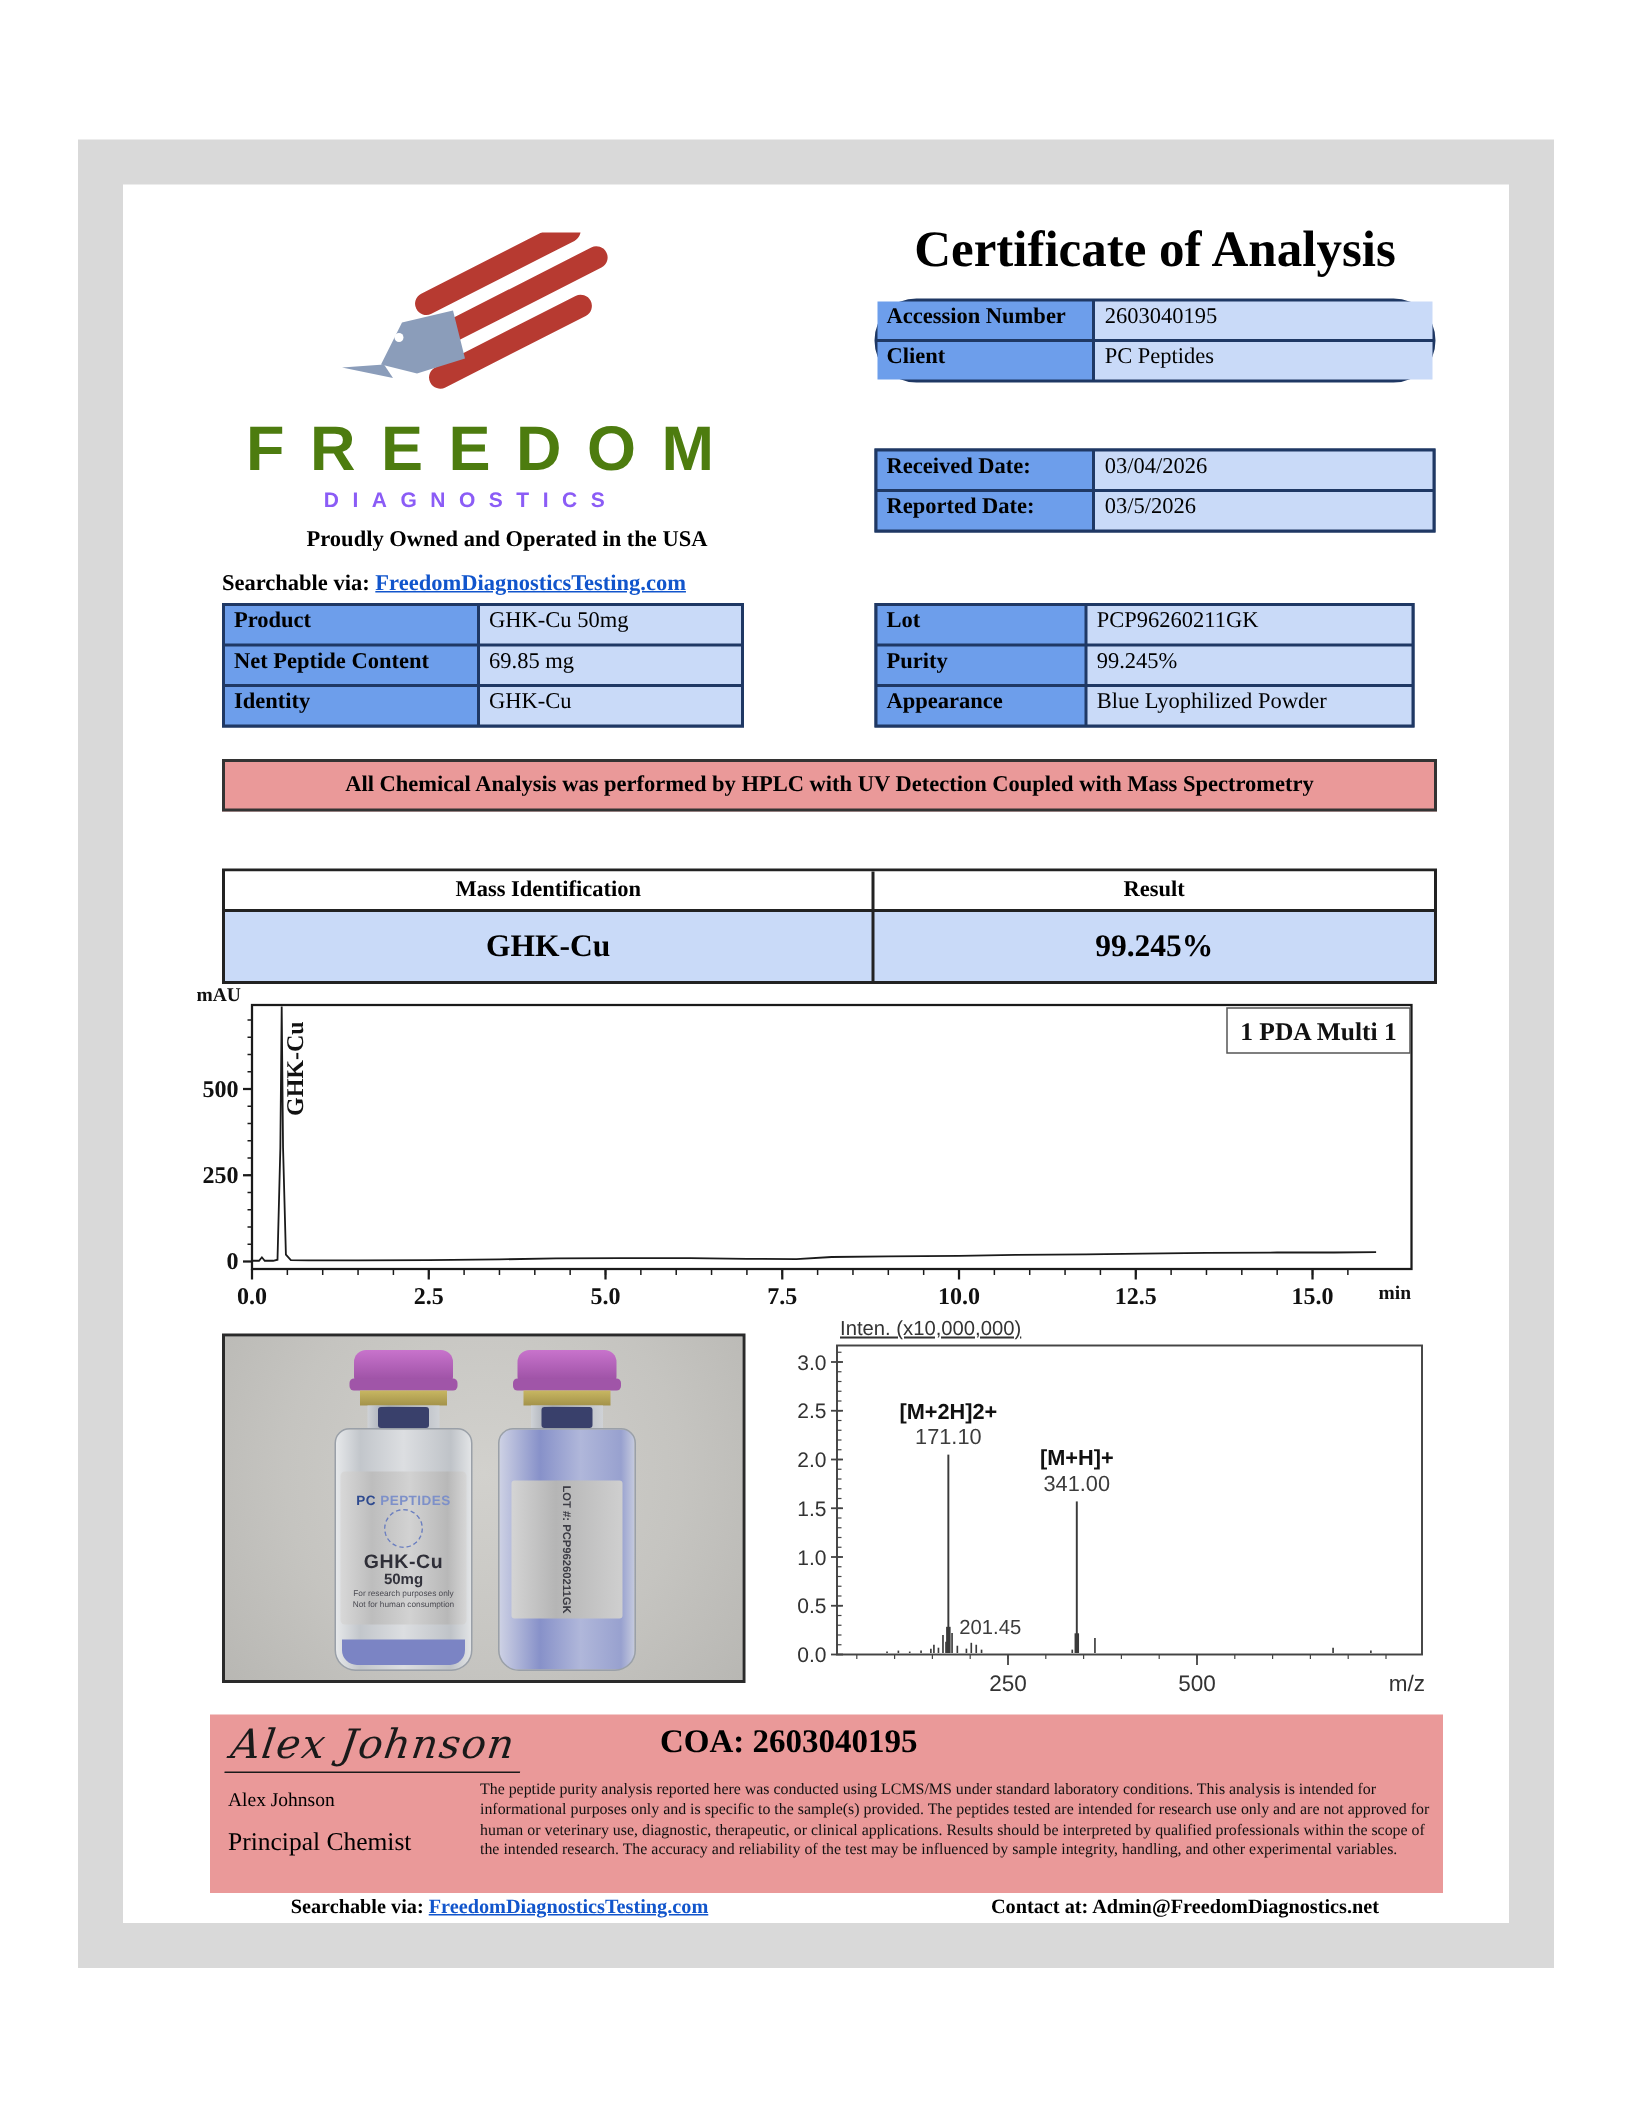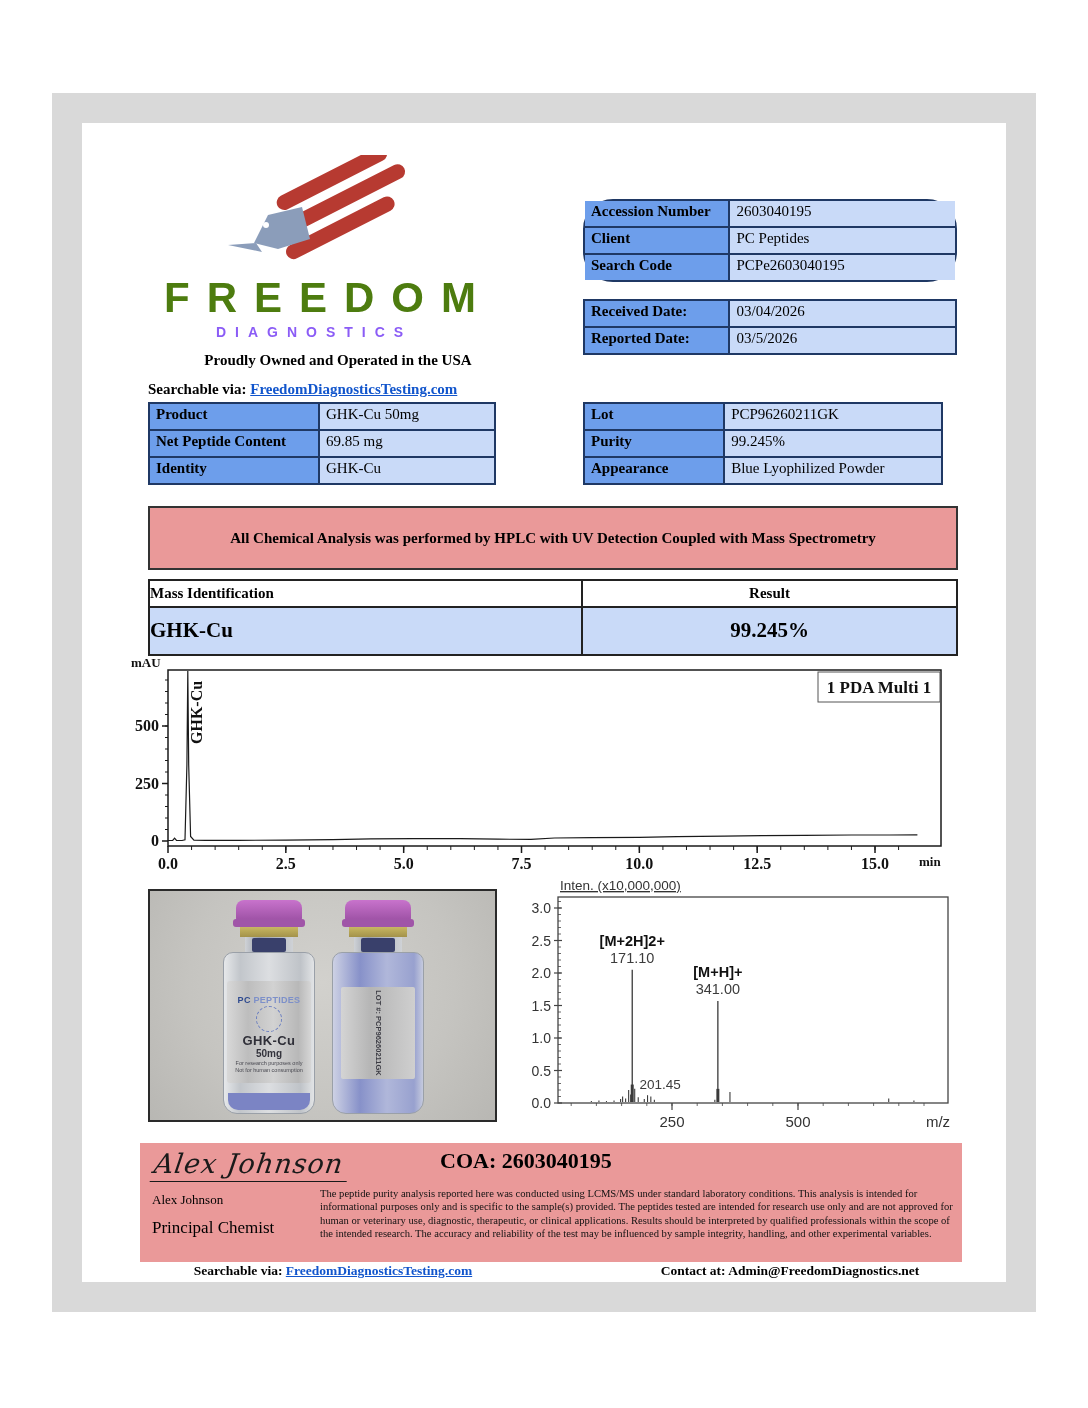--- a/index.html
+++ b/index.html
@@ -36,29 +36,29 @@
   .t-info  { left:583px; top:199px; width:374px;border-radius:30px; }
   .t-dates { left:583px; top:299px; width:374px; }
   .t-prod  { left:148px; top:402px; width:348px; }
   .t-lot   { left:583px; top:402px; width:360px; }
   .t-info .lbl, .t-dates .lbl, .t-lot .lbl { width:145px; }
   .t-info .val, .t-dates .val, .t-lot .val { width:227px; }
   .t-prod .lbl { width:170px; }
   .t-prod .val { width:176px; }
 
   
-  .banner { position:absolute; left:148px; top:506px; width:810px; height:64px;
+  .banner { position:absolute; left:148px; top:506px; width:810px; height:35px;
             background:#ea9999; border:2px solid #333; display:flex; align-items:center;
             justify-content:center; font-weight:700; font-size:15px; text-align:center; }
 
   
   .mass-table { position:absolute; left:148px; top:579px; width:810px; border:2px solid #222; }
   .mass-table .hrow { display:flex; background:#fff; border-bottom:2px solid #222; }
   .mass-table .vrow { display:flex; background:#c9daf8; }
-  .mass-table .c1 { width:433px; border-right:2px solid #222; }
+  .mass-table .c1 { width:433px; border-right:2px solid #222; text-align:center; }
   .mass-table .c2 { flex:1; text-align:center; }
   .mass-table .hrow div { font-weight:700; font-size:15px; padding:4px 0; }
   .mass-table .vrow div { font-weight:700; font-size:21px; padding:10px 0 11px 0; }
 
   
   .hplc-wrap { position:absolute; left:130px; top:656px; width:832px; height:226px; }
   .ms-wrap   { position:absolute; left:530px; top:876px; width:432px; height:270px; }
   svg text { user-select:none; }
 
   
@@ -136,33 +136,30 @@
     <div class="logo-word">FREEDOM</div>
     <div class="logo-sub">DIAGNOSTICS</div>
   </div>
 
   <div class="tagline">Proudly Owned and Operated in the USA</div>
   <div class="search-line">
     <span>Searchable via:</span>
     <span class="doc-link">FreedomDiagnosticsTesting.com</span>
   </div>
 
+  <div class="page-title">Certificate of Analysis</div>
 
   <div class="blue-table t-info">
     <div class="row">
       <div class="cell lbl">Accession Number</div>
       <div class="cell val">2603040195</div>
     </div>
     <div class="row">
       <div class="cell lbl">Client</div>
       <div class="cell val">PC Peptides</div>
-    </div>
-    <div class="row">
-      <div class="cell lbl">Search Code</div>
-      <div class="cell val">PCPe2603040195</div>
     </div>
   </div>
 
   <div class="blue-table t-dates">
     <div class="row">
       <div class="cell lbl">Received Date:</div>
       <div class="cell val">03/04/2026</div>
     </div>
     <div class="row">
       <div class="cell lbl">Reported Date:</div>

